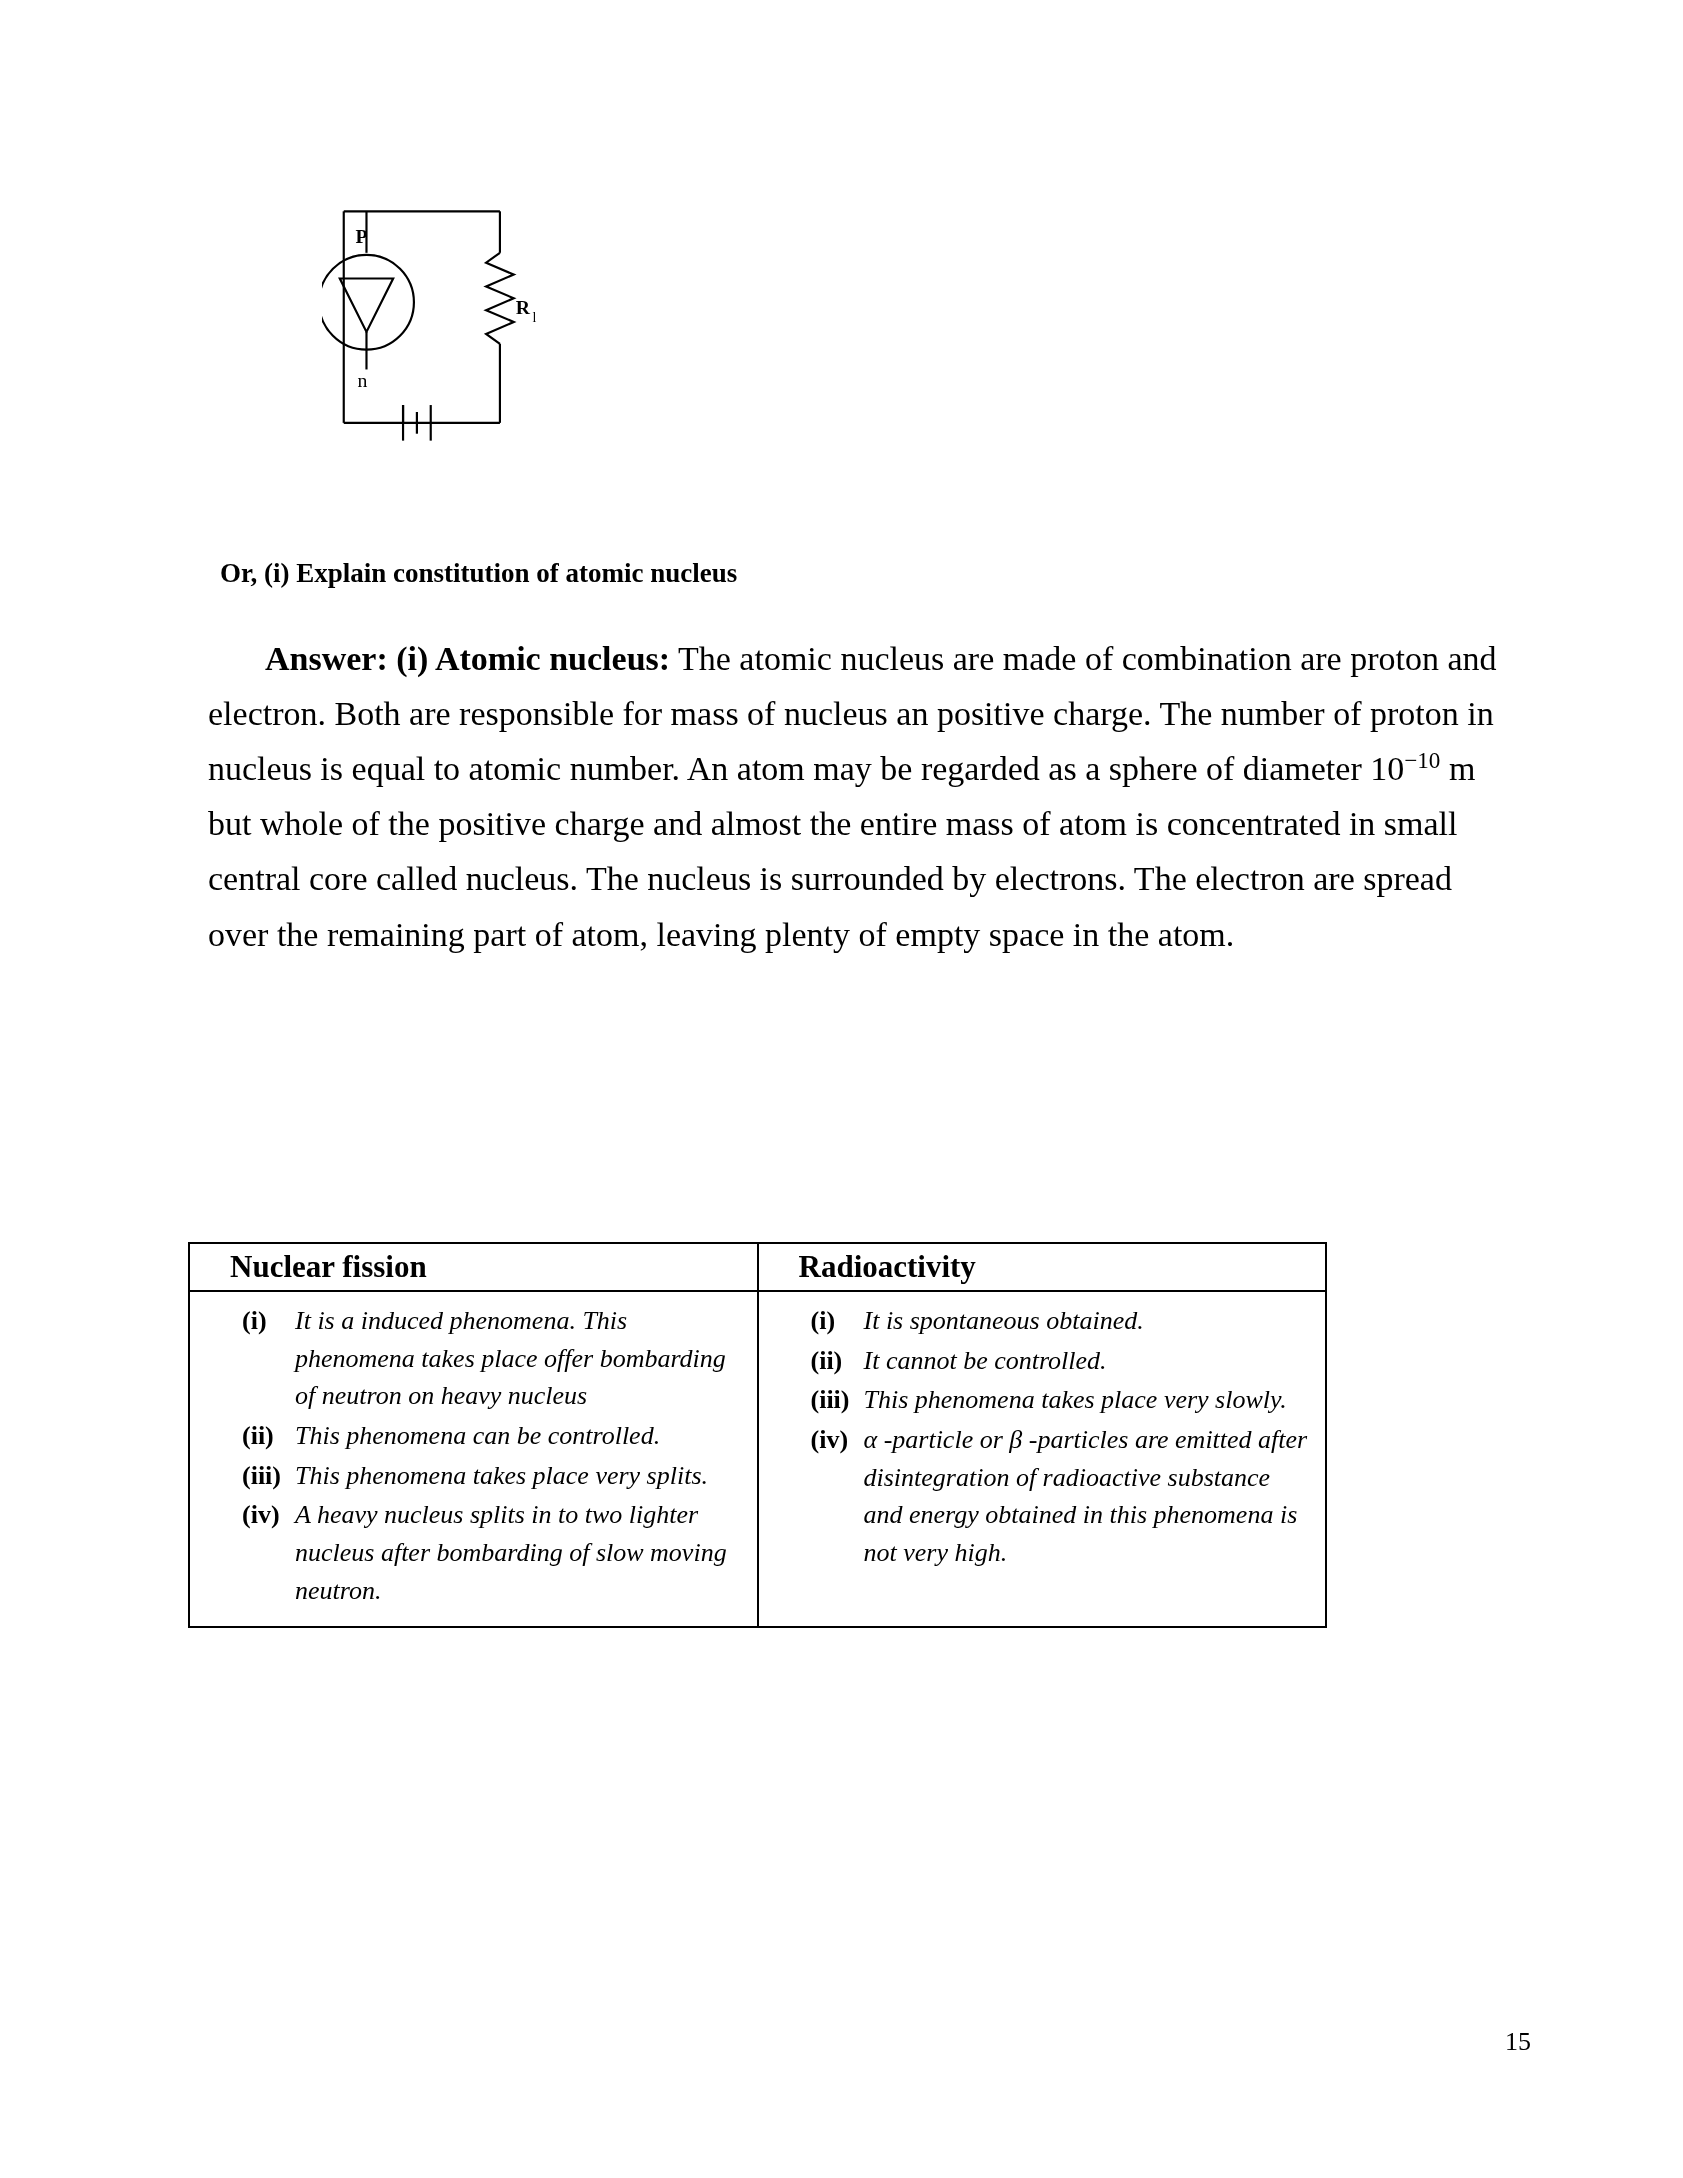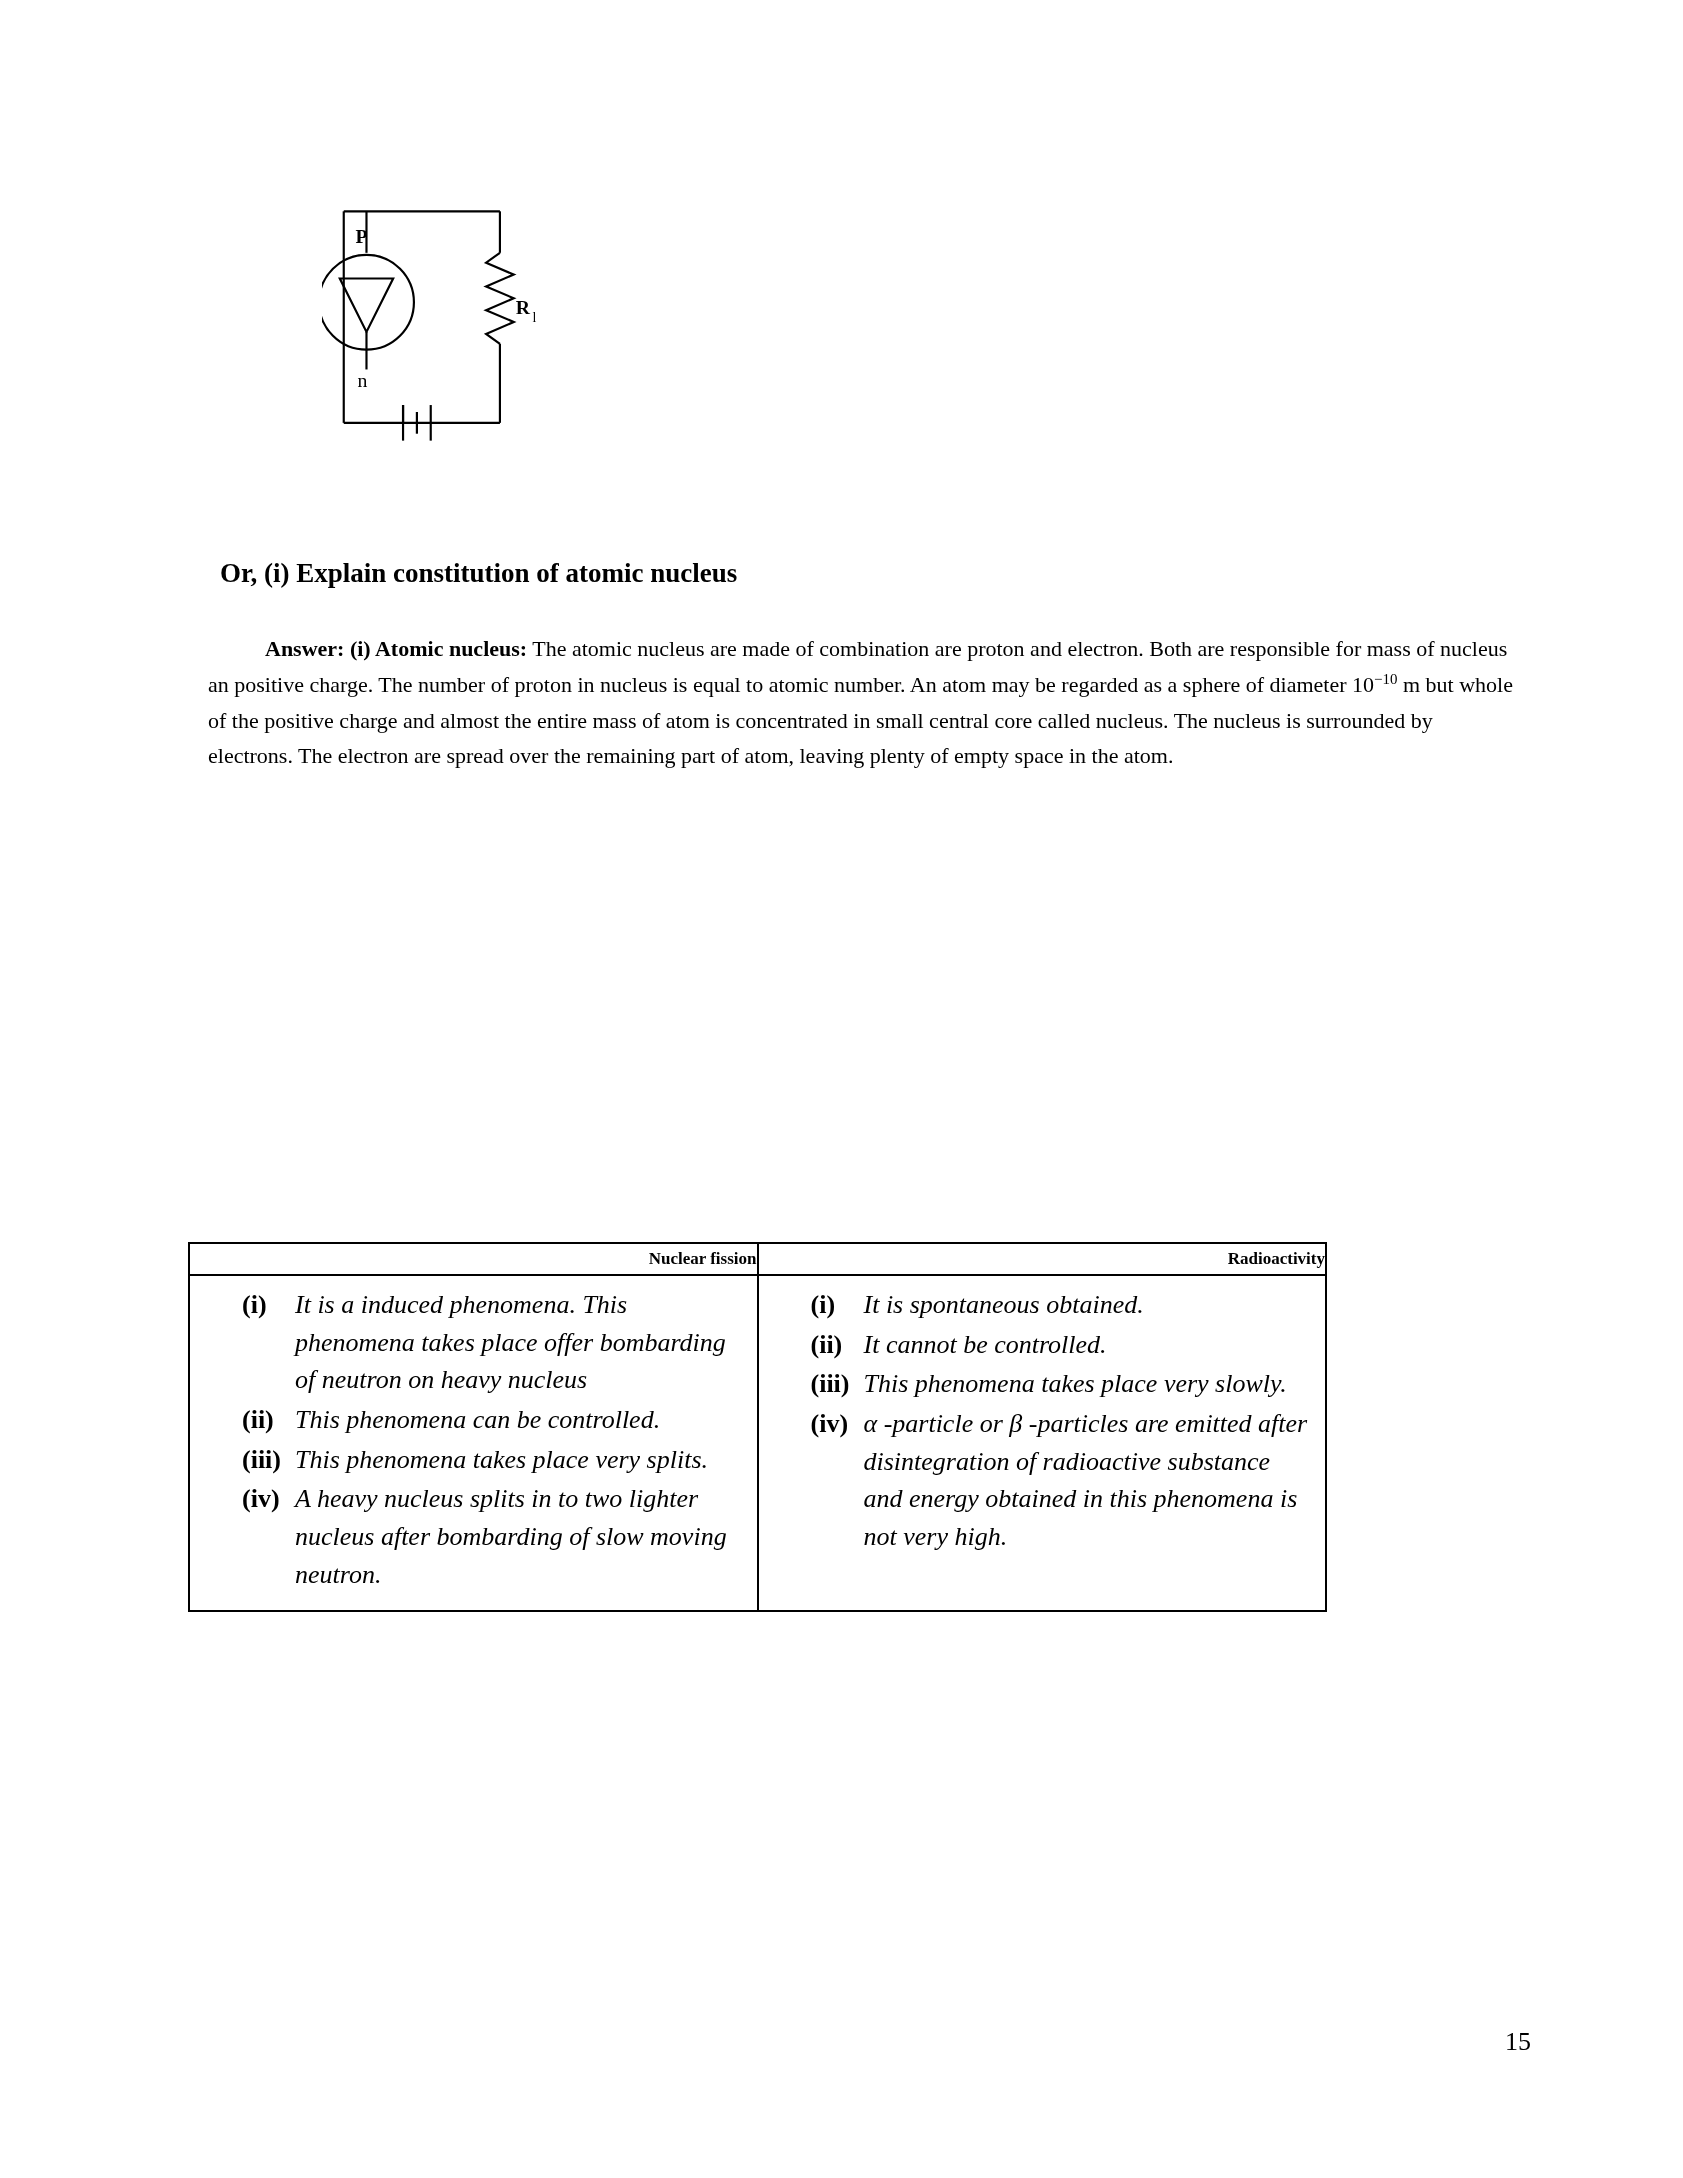--- a/index.html
+++ b/index.html
@@ -44,21 +44,21 @@
   .q-line {
     font-weight: bold;
     font-size: 27px;
     line-height: 1.45;
     margin: 0 0 38px 0;
     padding-left: 12px;
   }
   .q-line.second { margin-bottom: 44px; padding-left: 42px; }
 
   .para {
-    font-size: 22px;
+    font-size: 34px;
     line-height: 1.62;
     margin: 0 0 32px 0;
     text-align: left;
   }
   .para .lead {
     font-weight: bold;
   }
   .indent-first { text-indent: 57px; }
   sup { font-size: 0.68em; vertical-align: super; }
 
@@ -71,23 +71,23 @@
     border-collapse: collapse;
     table-layout: fixed;
   }
   .cmp-table td, .cmp-table th {
     border: 2px solid #000;
     vertical-align: top;
     padding: 0;
   }
   .cmp-head {
     font-weight: bold;
-    font-size: 17px;
+    font-size: 31px;
     padding: 5px 0 5px 40px !important;
-    text-align: right;
+    text-align: left;
   }
   .cmp-body-cell {
     padding: 10px 14px 14px 14px !important;
   }
   .item-row {
     display: flex;
     align-items: flex-start;
     margin-bottom: 2px;
   }
   .item-num {

